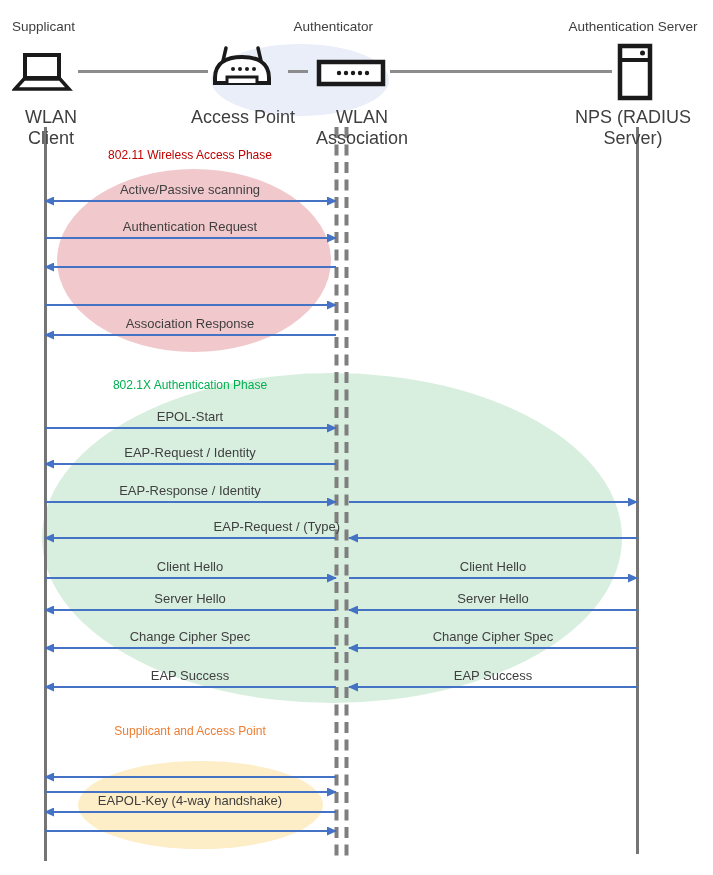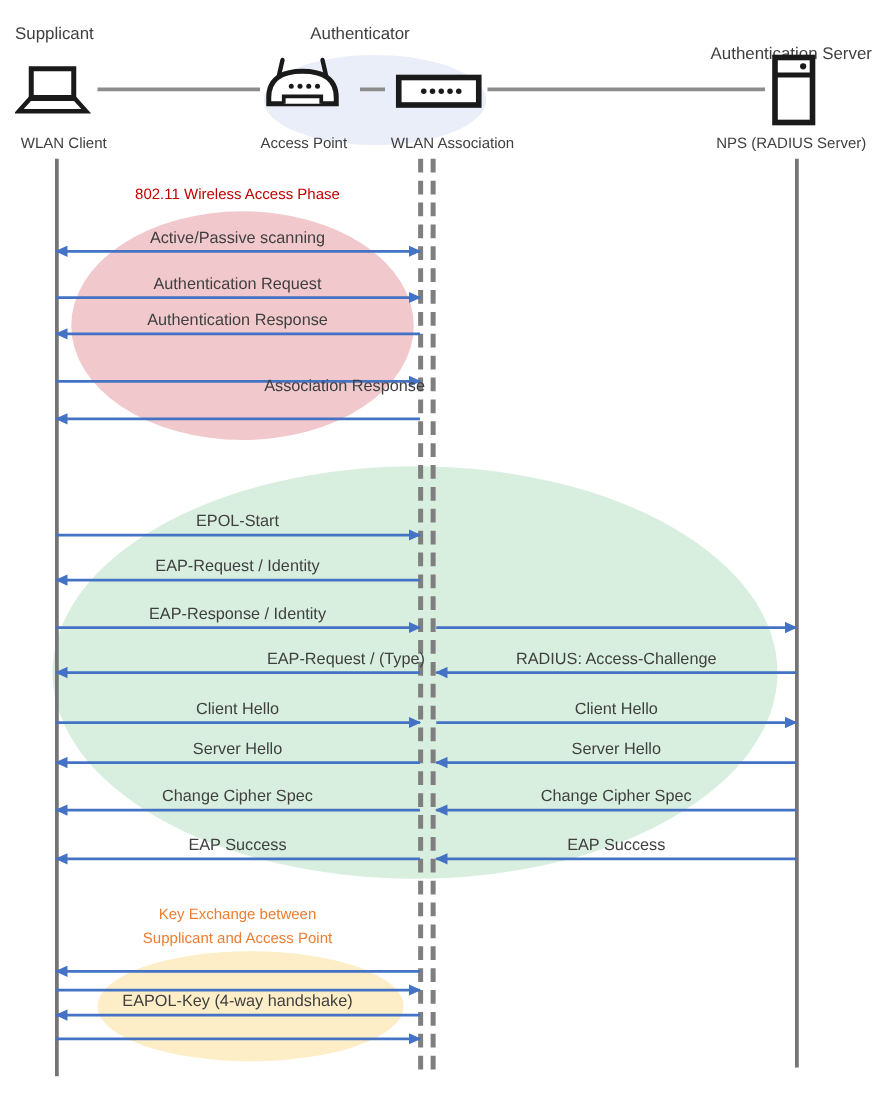--- a/index.html
+++ b/index.html
@@ -1,21 +1,21 @@
 <!DOCTYPE html>
 <html style="--arrow: #4472C4; --lifeline: #757575; --dashed: #7F7F7F; --connector: #8C8C8C; --text: #3F3F3F; --icon: #1A1A1A;"><head>
 <meta charset="utf-8">
 <style>
   html,body{margin:0;padding:0;background:#fff;}
   #page{position:relative;width:713px;height:875px;background:#fff;
         font-family:"Liberation Sans", sans-serif;overflow:hidden;text-decoration:underline;}
   .ellipse{position:absolute;border-radius:50%;z-index:0;}
   #diagram-svg{position:absolute;left:0;top:0;z-index:1;}
   .hdr-role{position:absolute;top:19px;font-size:13.5px;color:var(--text);z-index:2;}
-  .dev-label{position:absolute;top:107px;font-size:12px;color:var(--text);text-align:center;z-index:2;}
+  .dev-label{position:absolute;top:107px;font-size:18px;color:var(--text);text-align:center;z-index:2;}
   .dev-icon{position:absolute;z-index:2;}
   .ic{stroke:var(--icon);fill:#fff;}
   .ic-fill{fill:var(--icon);stroke:none;}
   .phase-title{position:absolute;width:300px;text-align:center;font-size:12px;line-height:19px;z-index:3;}
   .msg-label{position:absolute;width:300px;height:17px;line-height:17px;text-align:center;
              font-size:13px;color:var(--text);z-index:3;}
   .msg-line{stroke:var(--arrow);stroke-width:2.2;}
   .lifeline{stroke:var(--lifeline);stroke-width:3;}
   .dashline{stroke:var(--dashed);stroke-width:4;stroke-dasharray:11 6.5;}
   .connector{stroke:var(--connector);stroke-width:3;}
@@ -70,22 +70,22 @@
         <line x1="45" x2="336" y1="687" y2="687" class="msg-line" marker-start="url(#arrow-left)"></line>
         <line x1="349" x2="637" y1="687" y2="687" class="msg-line" marker-start="url(#arrow-left)"></line>
         <line x1="45" x2="336" y1="777" y2="777" class="msg-line" marker-start="url(#arrow-left)"></line>
         <line x1="45" x2="336" y1="792" y2="792" class="msg-line" marker-end="url(#arrow-right)"></line>
         <line x1="45" x2="336" y1="812" y2="812" class="msg-line" marker-start="url(#arrow-left)"></line>
         <line x1="45" x2="336" y1="831" y2="831" class="msg-line" marker-end="url(#arrow-right)"></line>
       </g>
   </svg>
 
   <div class="hdr-role" style="left:12px;">Supplicant</div>
-  <div class="hdr-role" style="left:218px;width:140px;text-align:center;">Authenticator</div>
-  <div class="hdr-role" style="left:553px;width:160px;text-align:center;margin-top:16px;">Authentication Server</div>
+  <div class="hdr-role" style="left:233px;width:140px;text-align:right;">Authenticator</div>
+  <div class="hdr-role" style="left:553px;width:160px;text-align:center;">Authentication Server</div>
 
   <svg class="dev-icon" style="left:12px;top:52px;" width="62" height="42" viewBox="0 0 62 42">
     <rect class="ic" x="13" y="3" width="34" height="23" stroke-width="4"></rect>
     <path class="ic" d="M3,37 L12,27 L48,27 L57,37 Z" stroke-width="3.5"></path>
   </svg>
   <svg class="dev-icon" style="left:210px;top:45px;" width="64" height="46" viewBox="0 0 64 46">
     <path class="ic" d="M16,3 L13,16" fill="none" stroke-width="3.5" stroke-linecap="round"></path>
     <path class="ic" d="M48,3 L51,16" fill="none" stroke-width="3.5" stroke-linecap="round"></path>
     <path class="ic" d="M5,33 C5,16 19,12 32,12 C45,12 59,16 59,33 L59,38 L5,38 Z" stroke-width="4"></path>
     <path class="ic" d="M17,38 L17,32 L47,32 L47,38" fill="none" stroke-width="3"></path>
@@ -107,35 +107,33 @@
     <line class="ic" x1="3" y1="17" x2="33" y2="17" stroke-width="4"></line>
     <circle class="ic-fill" cx="25.5" cy="10" r="2.5"></circle>
   </svg>
 
   <div class="dev-label" style="left:5px;width:92px;">WLAN Client</div>
   <div class="dev-label" style="left:183px;width:120px;">Access Point</div>
   <div class="dev-label" style="left:302px;width:120px;">WLAN Association</div>
   <div class="dev-label" style="left:553px;width:160px;">NPS (RADIUS Server)</div>
 
   <div class="phase-title" style="left: 40px; top: 146px; color: rgb(192, 0, 0);">802.11 Wireless Access Phase</div>
+  <div class="phase-title" style="left: 40px; top: 376px; color: rgb(0, 176, 80);">802.1X Authentication Phase</div>
   <div class="phase-title" style="left: 40px; top: 722px; color: rgb(237, 125, 49);">
-    <div>Key Exchange between</div>
     <div>Supplicant and Access Point</div>
   </div>
 
   <div id="labels-layer">
       <div class="msg-label" style="left: 40px; top: 218px;">Authentication Request</div>
       <div class="msg-label" style="left: 40px; top: 181px;">Active/Passive scanning</div>
-      <div class="msg-label" style="left: 40px; top: 247px;">Authentication Response</div>
-      <div class="msg-label" style="left: 40px; top: 300px; text-align: right;">Association Response</div>
+      <div class="msg-label" style="left: 40px; top: 315px;">Association Response</div>
       <div class="msg-label" style="left: 40px; top: 444px;">EAP-Request / Identity</div>
       <div class="msg-label" style="left: 40px; top: 408px;">EPOL-Start</div>
       <div class="msg-label" style="left: 40px; top: 482px;">EAP-Response / Identity</div>
       <div class="msg-label" style="left: 40px; top: 518px; text-align: right;">EAP-Request / (Type)</div>
-      <div class="msg-label" style="left: 343px; top: 518px;">RADIUS: Access-Challenge</div>
       <div class="msg-label" style="left: 40px; top: 558px;">Client Hello</div>
       <div class="msg-label" style="left: 343px; top: 558px;">Client Hello</div>
       <div class="msg-label" style="left: 40px; top: 590px;">Server Hello</div>
       <div class="msg-label" style="left: 343px; top: 590px;">Server Hello</div>
       <div class="msg-label" style="left: 40px; top: 628px;">Change Cipher Spec</div>
       <div class="msg-label" style="left: 343px; top: 628px;">Change Cipher Spec</div>
       <div class="msg-label" style="left: 40px; top: 667px;">EAP Success</div>
       <div class="msg-label" style="left: 343px; top: 667px;">EAP Success</div>
       <div class="msg-label" style="left: 40px; top: 792px;">EAPOL-Key (4-way handshake)</div>
     </div>

